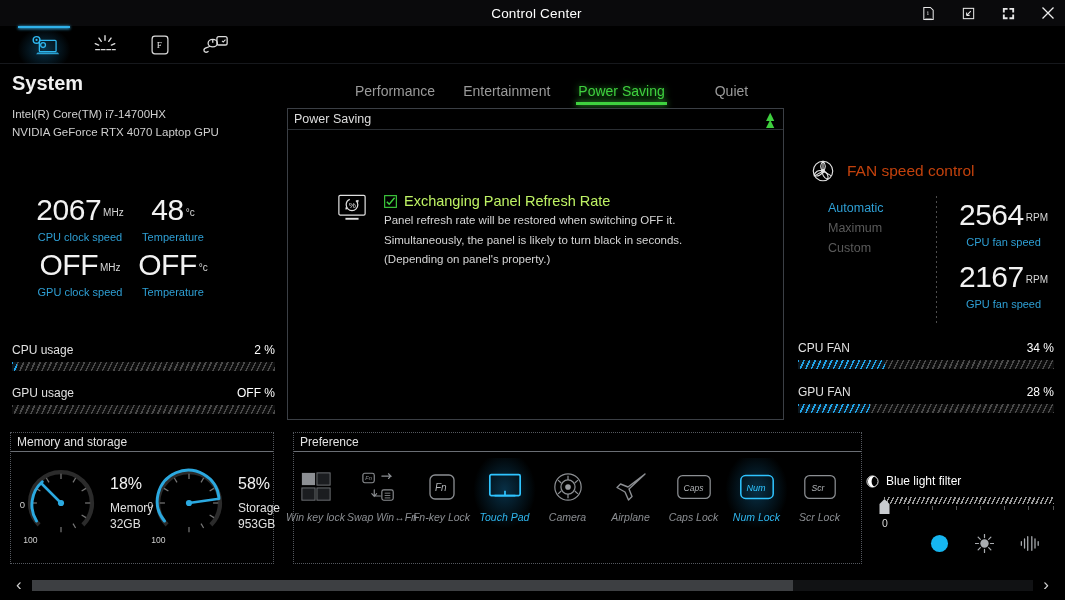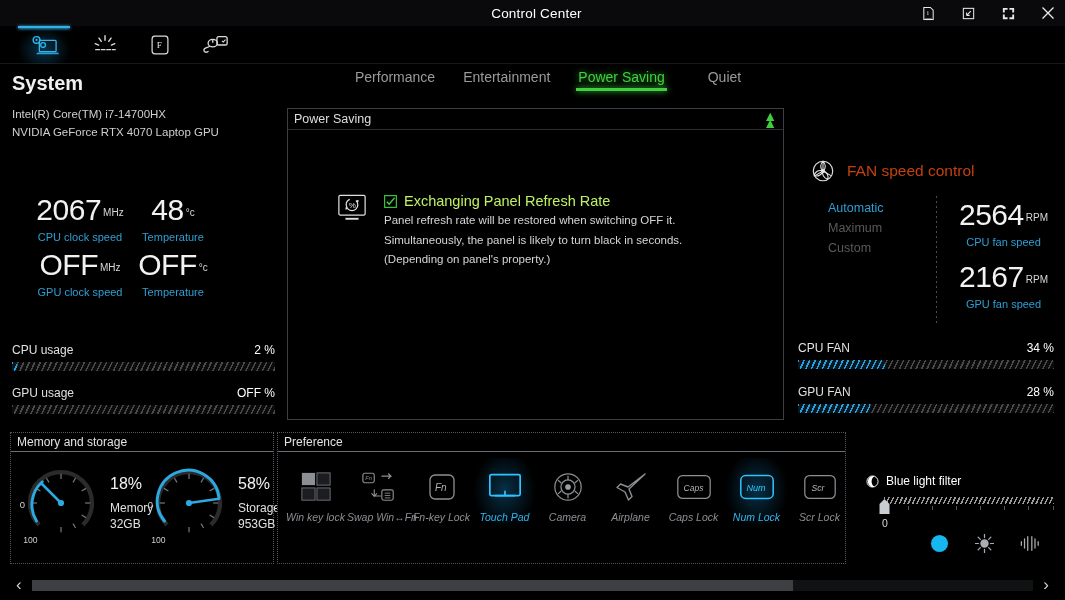--- a/index.html
+++ b/index.html
@@ -222,28 +222,28 @@
   <div class="usage" style="top:386px">
     <div class="row">
       <span>GPU usage</span>
       <span class="pct"><span>OFF</span>&nbsp;<span>%</span></span>
     </div>
     <div class="bar">
         <div class="fill" style="width:0%"></div>
       </div>
   </div>
 
-  <div style="position:absolute; left:355px; top:69px; display:flex; gap:28px; align-items:center;">
+  <div style="position:absolute; left:355px; top:83px; display:flex; gap:28px; align-items:center;">
     <div style="position:relative; font-size:14px; color:#9a9a9a; cursor:pointer; padding-bottom:6px;">Performance</div>
     <div style="position:relative; font-size:14px; color:#9a9a9a; cursor:pointer; padding-bottom:6px;">Entertainment</div>
     <div style="position:relative; font-size:14px; color:#3fd13f; cursor:pointer; padding-bottom:6px; text-shadow:0 0 7px rgba(60,220,60,.75);">
       <span>Power Saving</span>
       <span style="position:absolute; left:-2px; right:-2px; bottom:0; height:3px; background:#3fd13f; box-shadow:0 0 6px #3fd13f;"></span>
     </div>
-    <div style="position:relative; font-size:14px; color:#9a9a9a; cursor:pointer; padding-bottom:6px; margin-left:15px;">Quiet</div>
+    <div style="position:relative; font-size:14px; color:#9a9a9a; cursor:pointer; padding-bottom:6px; margin-left:22px;">Quiet</div>
   </div>
 
   <div class="panel" style="left:287px; top:108px; width:497px; height:312px;">
     <div class="panel-head">
       <span>Power Saving</span>
       <span class="chev">▲<span style="display:block; margin-top:-7px;">▲</span></span>
     </div>
 
     <div class="feature">
       <div>
@@ -373,21 +373,21 @@
       <text x="2" y="56" font-size="11" fill="#cfcfcf" font-family="sans-serif">0</text>
       <text x="6" y="96" font-size="10" fill="#cfcfcf" font-family="sans-serif">100</text>
     </svg>
     <div class="gauge-txt">
       <div class="g-pct"><span>58</span><span>%</span></div>
       <div class="g-name">Storage</div>
       <div class="g-cap">953GB</div>
     </div>
   </div>
 
-  <div class="bpanel" style="left:277px; top:432px; width:569px; height:132px;">
+  <div class="bpanel" style="left:293px; top:432px; width:569px; height:132px;">
     <div class="bpanel-head">Preference</div>
   </div>
 
   <div class="pref-items">
     <div class="pref">
       <div class="pico">
         <svg width="32" height="32" viewBox="0 0 34 34">
             <rect x="2" y="2" width="14" height="13" fill="#8c8f93"></rect>
             <rect x="18" y="2" width="14" height="13" fill="#1b1d20" stroke="#6f7276" stroke-width="1"></rect>
             <rect x="2" y="18" width="14" height="13" fill="#1b1d20" stroke="#6f7276" stroke-width="1"></rect>

